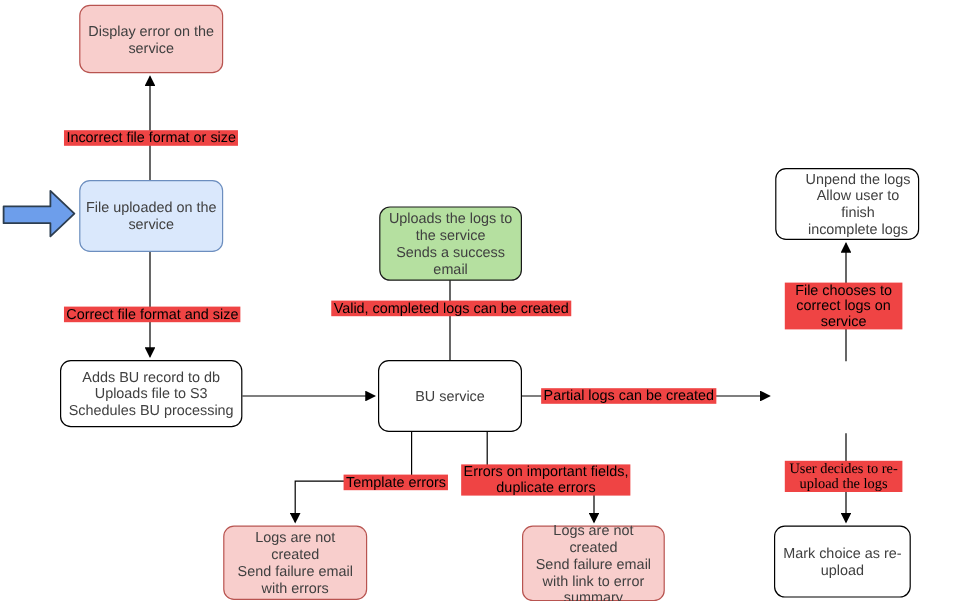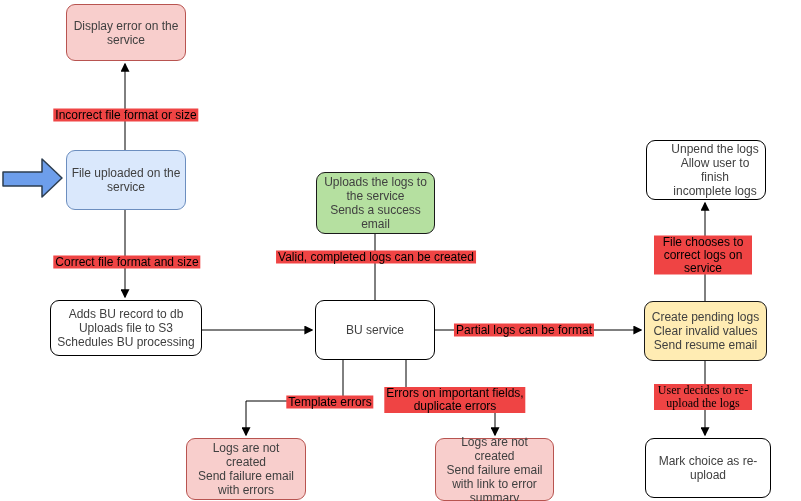--- a/index.html
+++ b/index.html
@@ -104,53 +104,48 @@
     <span>BU service</span>
   </div>
 
   <div class="node green" style="left:316px; top:148px; width:119px; height:62px;margin-top:24px;">
     <span>Uploads the logs to
 the service
 Sends a success
 email</span>
   </div>
 
-  <div class="node yellow" style="left:644px; top:301px; width:123px; height:60px;">
-    <span>Create pending logs
-Clear invalid values
-Send resume email</span>
-  </div>
 
   <div class="node white" style="left:646px; top:140px; width:120px; height:60px;padding-left:22px;">
     <span>Unpend the logs
 Allow user to finish
 incomplete logs</span>
   </div>
 
-  <div class="node white" style="left:645px; top:438px; width:126px; height:60px;">
+  <div class="node white" style="left:645px; top:438px; width:114px; height:60px;">
     <span>Mark choice as re-
 upload</span>
   </div>
 
   <div class="node pink" style="left:186px; top:438px; width:120px; height:62px;">
     <span>Logs are not created
 Send failure email
 with errors</span>
   </div>
 
   <div class="node pink" style="left:435px; top:438px; width:119px; height:63px;">
     <span>Logs are not created
 Send failure email
 with link to error
 summary</span>
   </div>
 
   <div class="edge-label" style="left:126px; top:115px;">Incorrect file format or size</div>
   <div class="edge-label" style="left:127px; top:262px;">Correct file format and size</div>
   <div class="edge-label" style="left:376px; top:257px;">Valid, completed logs can be created</div>
-  <div class="edge-label" style="left:524px; top:330px;">Partial logs can be format</div>
+  <div class="edge-label" style="left:524px; top:330px;">Partial logs can be created</div>
   <div class="edge-label" style="left:703px; top:255px;">File chooses to correct logs on service</div>
   <div class="edge-label" style="left:703px; top:397px;font-family:Liberation Serif, serif;">User decides to re-upload the logs</div>
   <div class="edge-label" style="left:330px; top:402px;">Template errors</div>
   <div class="edge-label" style="left:455px; top:400px;">Errors on important fields,
 duplicate errors</div>
 
 </div>
 
 </body></html>

